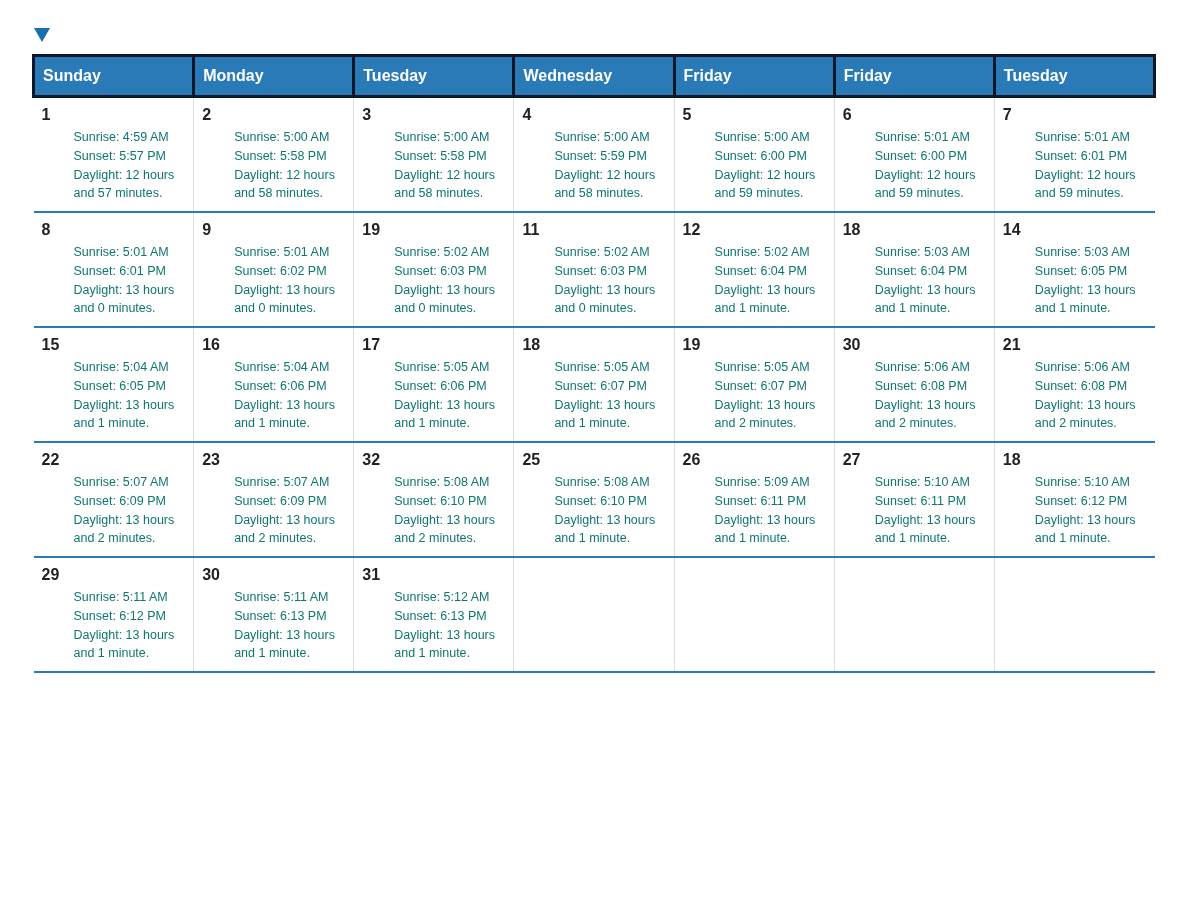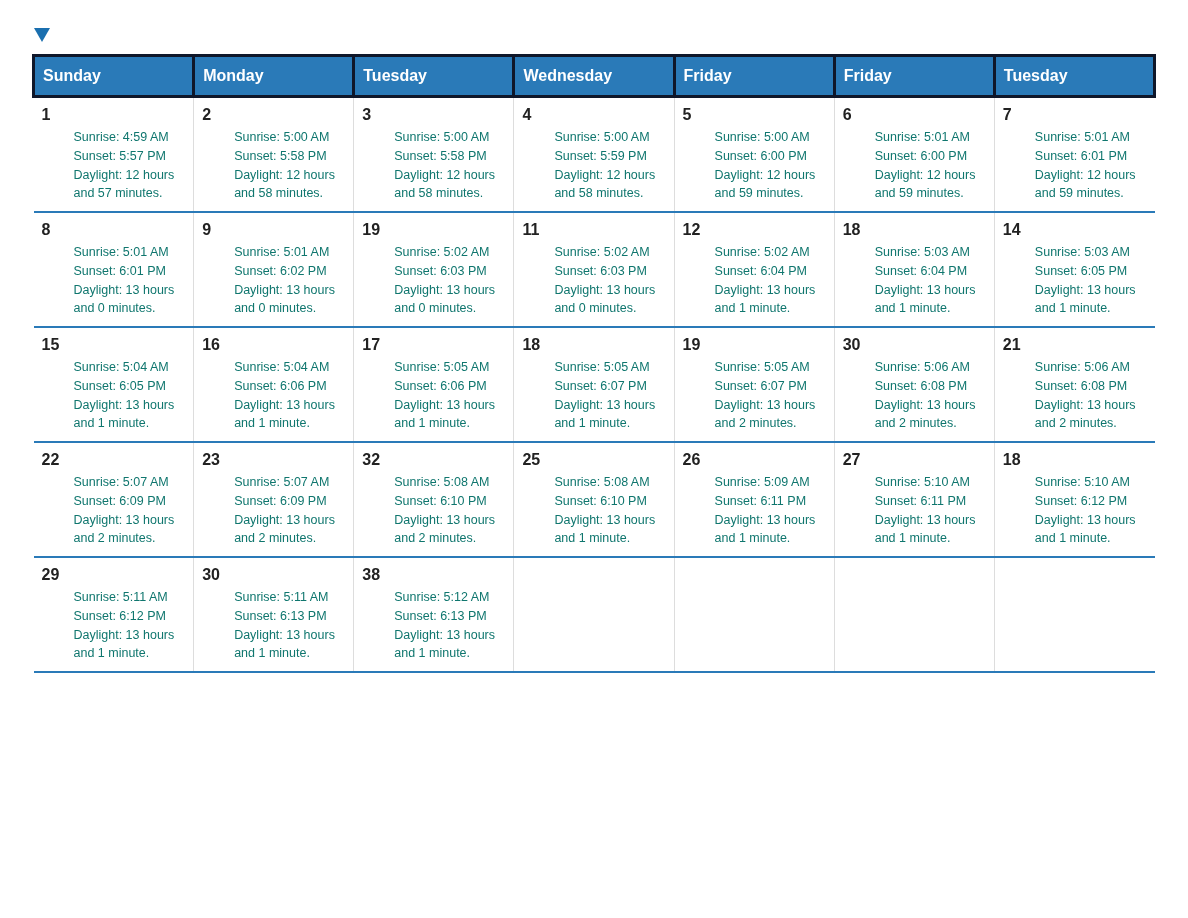--- a/index.html
+++ b/index.html
@@ -242,21 +242,21 @@
       <tr>
         <td>
           <span class="day-num">29</span>
           <div class="day-info">Sunrise: 5:11 AM<br>Sunset: 6:12 PM<br>Daylight: 13 hours and 1 minute.</div>
         </td>
         <td>
           <span class="day-num">30</span>
           <div class="day-info">Sunrise: 5:11 AM<br>Sunset: 6:13 PM<br>Daylight: 13 hours and 1 minute.</div>
         </td>
         <td>
-          <span class="day-num">38</span>
+          <span class="day-num">31</span>
           <div class="day-info">Sunrise: 5:12 AM<br>Sunset: 6:13 PM<br>Daylight: 13 hours and 1 minute.</div>
         </td>
         <td></td>
         <td></td>
         <td></td>
         <td></td>
       </tr>
     </tbody>
 </table>
 

